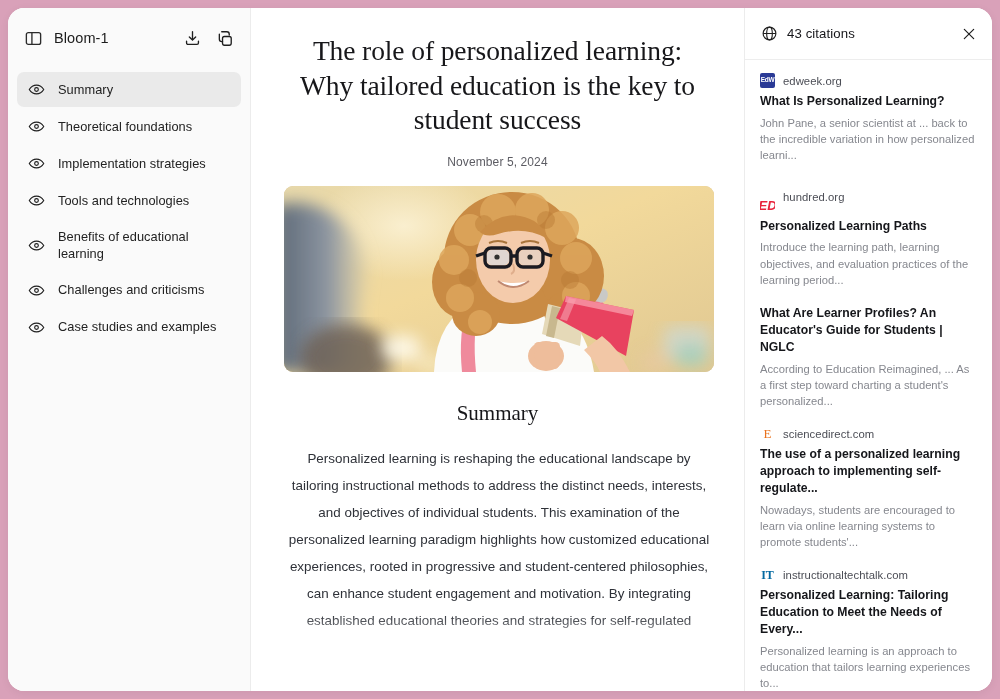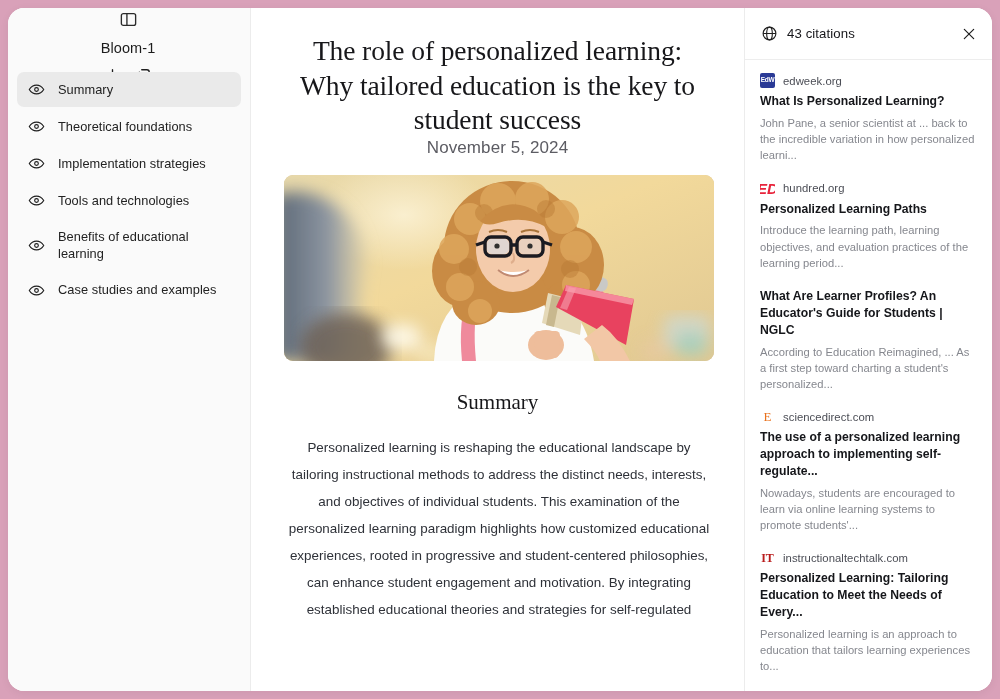--- a/index.html
+++ b/index.html
@@ -39,21 +39,20 @@
     flex-direction: column;
     padding: 0;
   }
 
   .sidebar-header {
     display: flex;
     align-items: center;
     height: 60px;
     padding: 0 16px 0 14px;
     gap: 10px;
-    flex-direction: column;
   }
 
   .panel-toggle-icon {
     width: 22px; height: 22px;
     flex: 0 0 22px;
     color: #2b2b2b;
     display: flex; align-items: center; justify-content: center;
     cursor: pointer;
   }
 
@@ -121,21 +120,22 @@
   .article-title {
     font-family: "Liberation Serif", serif;
     font-size: 27.5px;
     line-height: 1.26;
     color: #17171a;
     font-weight: 400;
     letter-spacing: -0.1px;
   }
 
   .article-date {
-    font-size: 17px;
+    margin-top: 17px;
+    font-size: 12px;
     color: #5c5c63;
     letter-spacing: 0.1px;
   }
 
   .hero {
     margin-top: 17px;
     width: 430px;
     height: 186px;
     border-radius: 9px;
     overflow: hidden;
@@ -248,24 +248,24 @@
   }
   .cit-snippet {
     font-size: 11.2px;
     color: #85878e;
     line-height: 1.45;
     letter-spacing: 0.01px;
   }
 
   
   .fav-edweek { background: #2a3a96; color: #fff; font-weight: bold; font-size: 6.5px; letter-spacing: -0.3px; }
-  .fav-hundred { background: #ffffff; color: #e8243c; font-weight: bold; font-style: italic; font-size: 15px; }
+  .fav-hundred { background: #ffffff; color: #e8243c; font-weight: bold; font-style: italic; font-size: 13px; margin-top: 17px; }
   .fav-nextgen { background: #ffffff; position: relative; }
   .fav-science { background: #ffffff; color: #e9711c; font-family: "Liberation Serif", serif; font-size: 13px; }
-  .fav-itt { background: #ffffff; color: #b91c1c; font-weight: bold; font-size: 12px; font-family: "Liberation Serif", serif; }
+  .fav-itt { background: #ffffff; color: #0369a1; font-weight: bold; font-size: 12px; font-family: "Liberation Serif", serif; }
 </style>
 </head>
 <body>
 
 <div class="window">
 
   <aside class="sidebar">
 
     <div class="sidebar-header">
       <span class="panel-toggle-icon">
@@ -337,20 +337,29 @@
       <div class="nav-item">
         <span class="eye-icon">
           <svg viewBox="0 0 24 24" width="17" height="17" fill="none" stroke="currentColor" stroke-width="1.6">
             <path d="M1.8 12S5.5 5.8 12 5.8 22.2 12 22.2 12 18.5 18.2 12 18.2 1.8 12 1.8 12z"></path>
             <circle cx="12" cy="12" r="2.6"></circle>
           </svg>
         </span>
         <span class="nav-label" style="max-width:150px">Benefits of educational learning</span>
       </div>
 
+      <div class="nav-item">
+        <span class="eye-icon">
+          <svg viewBox="0 0 24 24" width="17" height="17" fill="none" stroke="currentColor" stroke-width="1.6">
+            <path d="M1.8 12S5.5 5.8 12 5.8 22.2 12 22.2 12 18.5 18.2 12 18.2 1.8 12 1.8 12z"></path>
+            <circle cx="12" cy="12" r="2.6"></circle>
+          </svg>
+        </span>
+        <span class="nav-label">Challenges and criticisms</span>
+      </div>
 
       <div class="nav-item">
         <span class="eye-icon">
           <svg viewBox="0 0 24 24" width="17" height="17" fill="none" stroke="currentColor" stroke-width="1.6">
             <path d="M1.8 12S5.5 5.8 12 5.8 22.2 12 22.2 12 18.5 18.2 12 18.2 1.8 12 1.8 12z"></path>
             <circle cx="12" cy="12" r="2.6"></circle>
           </svg>
         </span>
         <span class="nav-label">Case studies and examples</span>
       </div>

